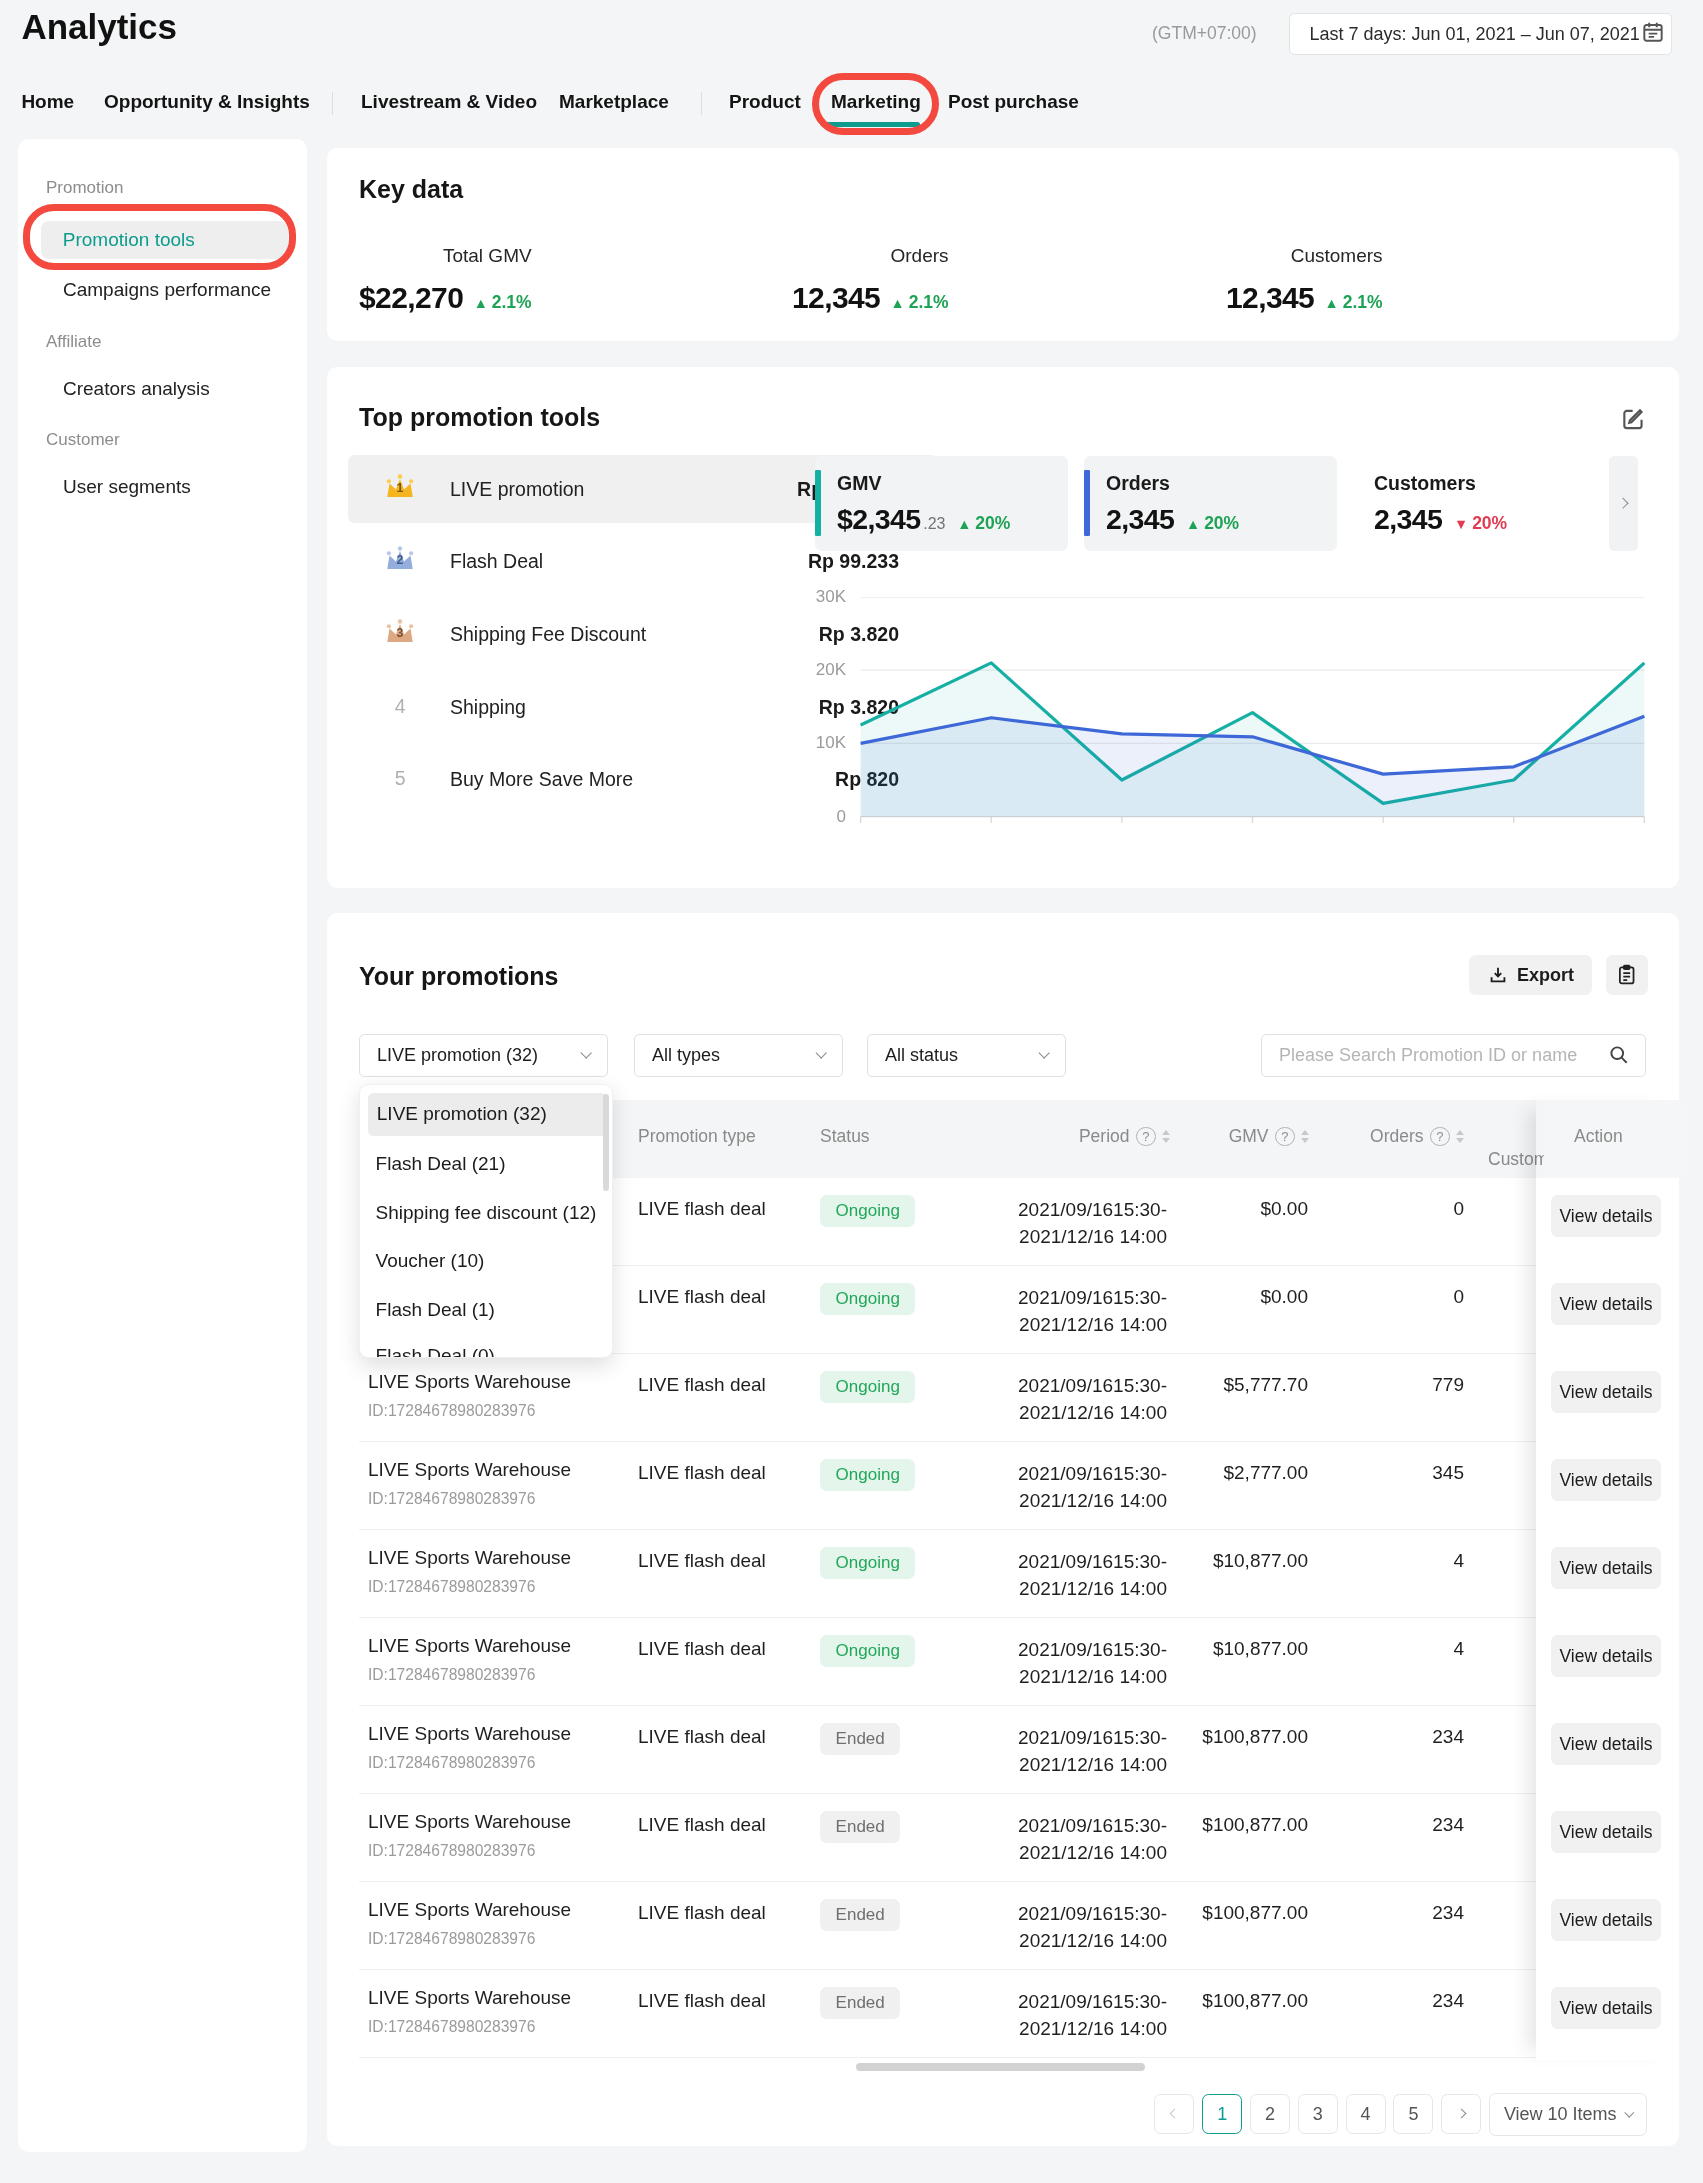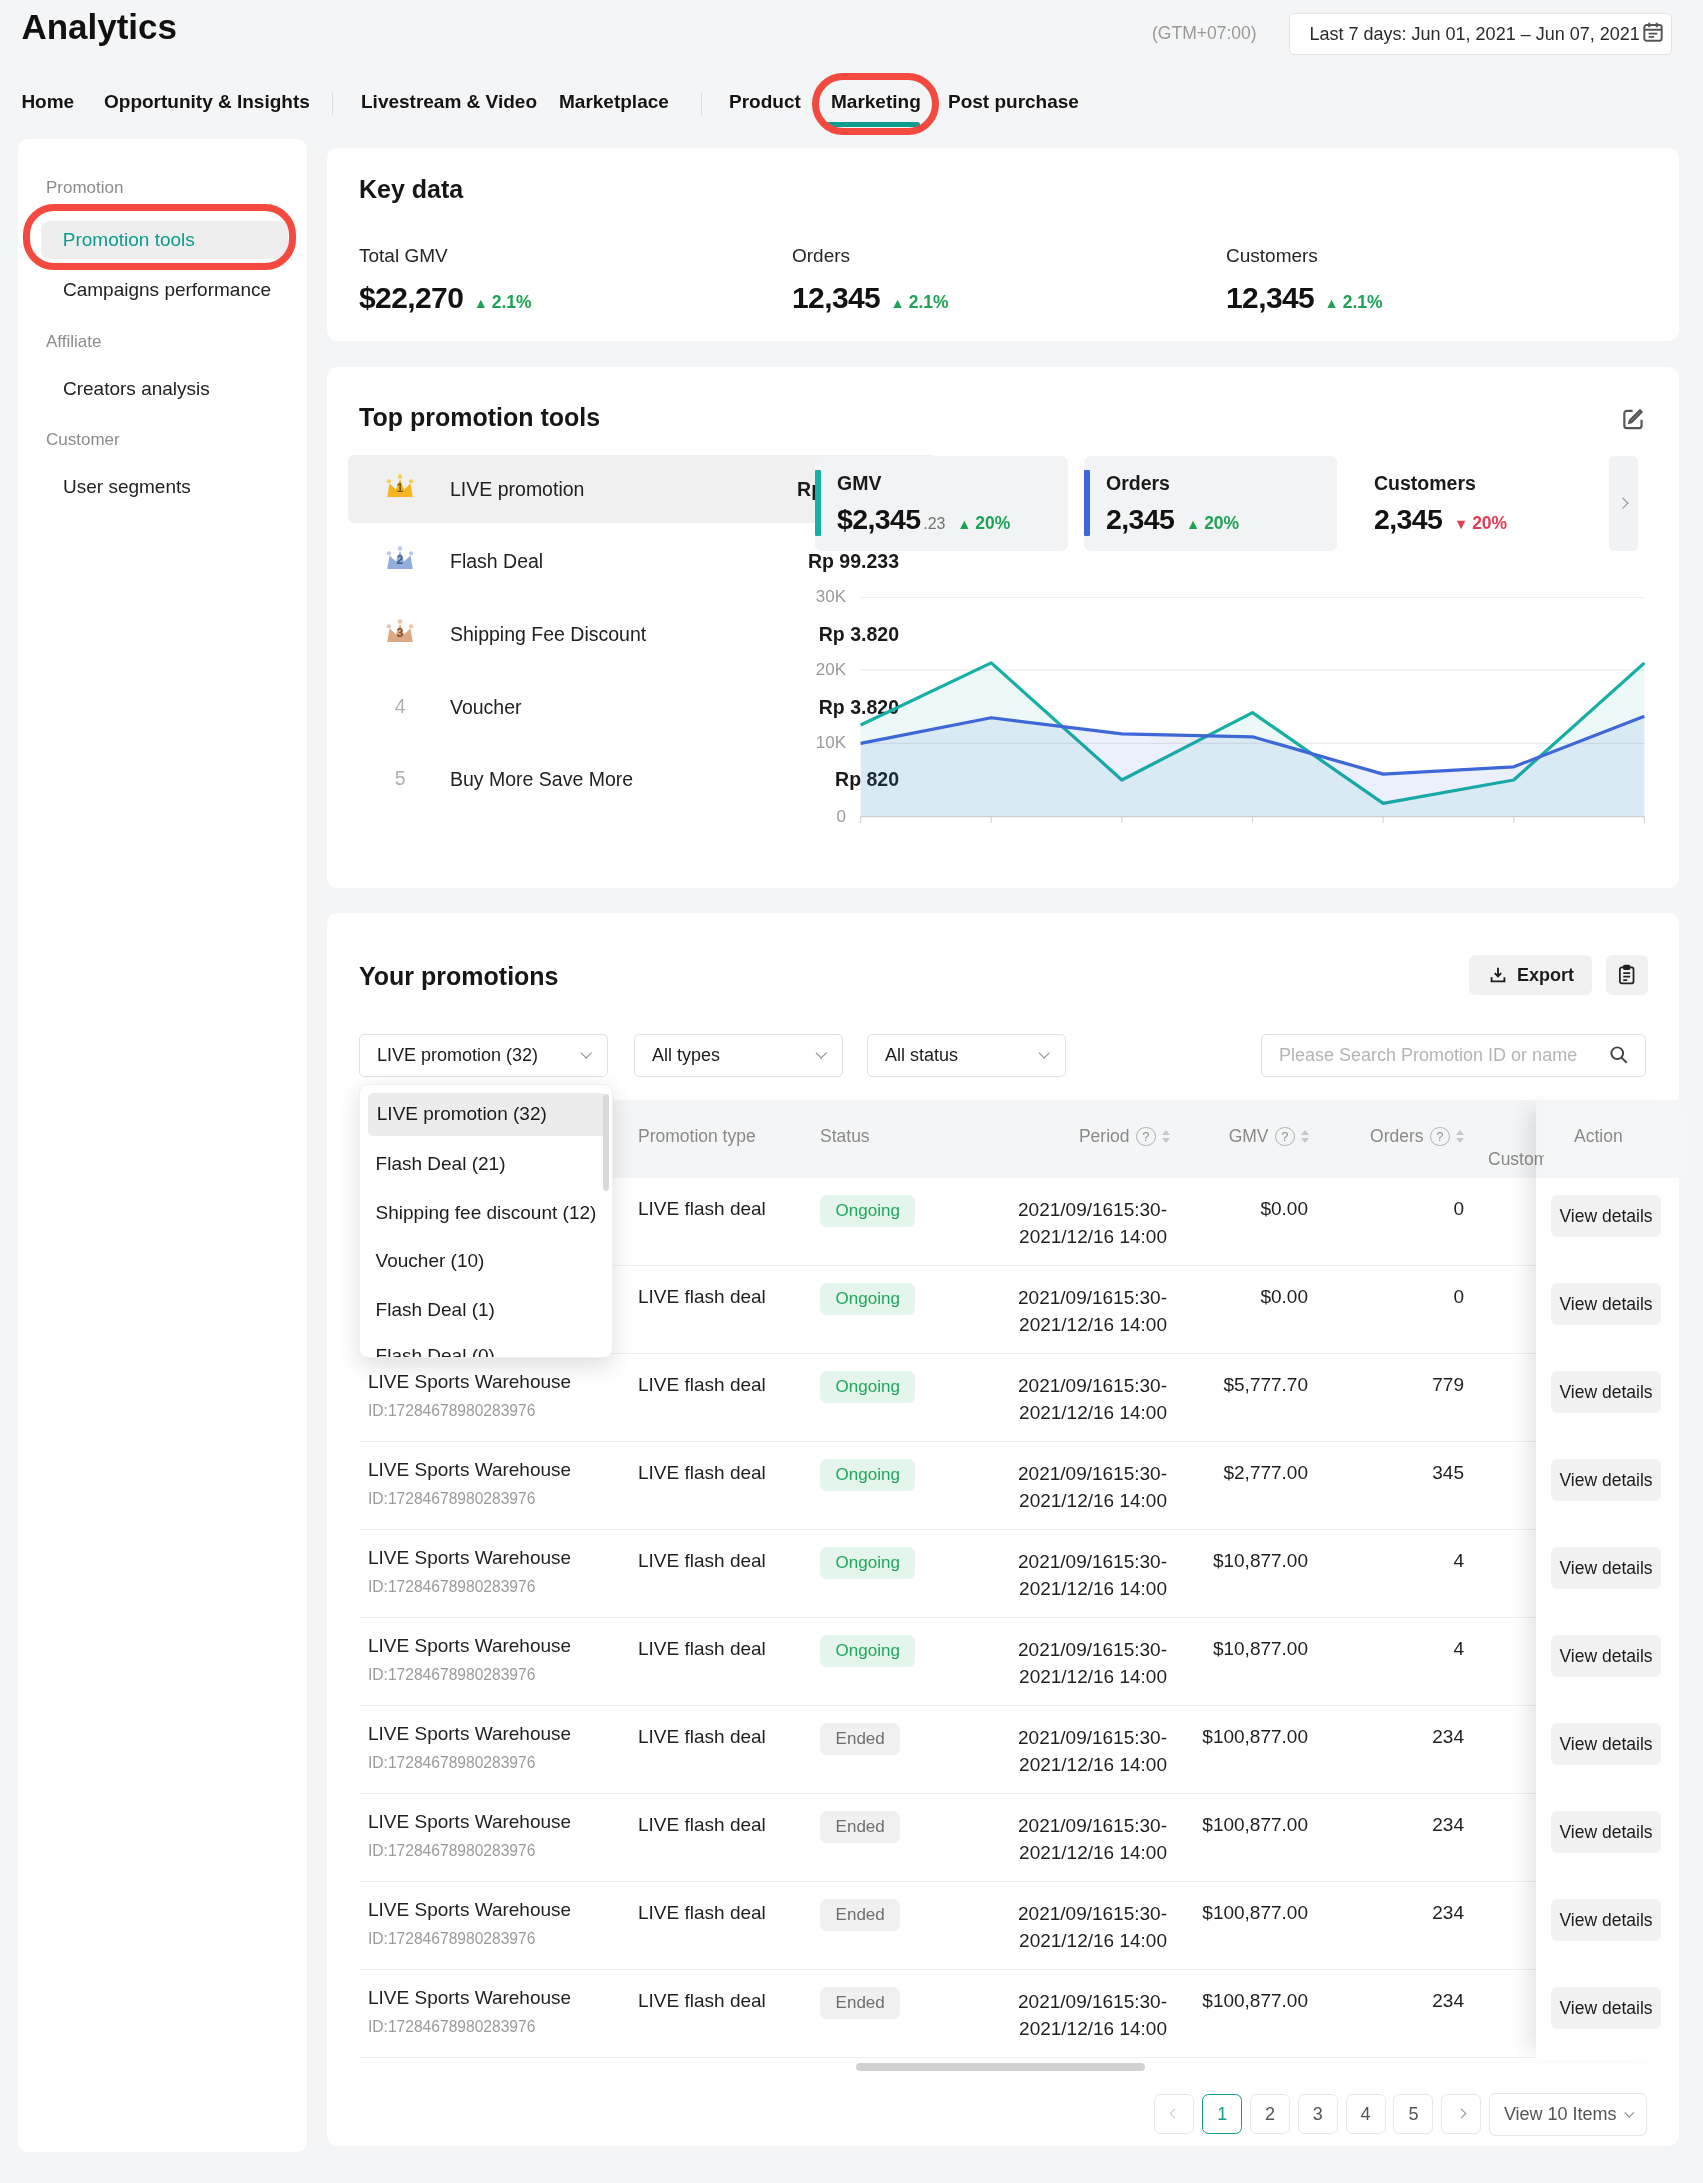--- a/index.html
+++ b/index.html
@@ -22,21 +22,21 @@
   .active-underline { position:absolute; left:825px; top:122px; width:95px; height:4.5px; background:#0E9C8F; border-radius:2.6px; }
 
   
   .annotation { position:absolute; border:7.1px solid #F4493F; border-radius:31px; z-index:60; pointer-events:none; }
   .annotation.marketing { left:812px; top:73px; width:127px; height:62px; }
   .annotation.promo-tools { left:23.4px; top:204px; width:273px; height:66px; }
 
   
   .panel { position:absolute; background:#fff; border-radius:10.4px; }
   .side-panel { left:18px; top:139px; width:289px; height:2013px; }
-  .keydata-panel { left:327px; top:148px; width:1352px; height:193px; }
+  .keydata-panel { left:327px; top:148px; width:1352px; height:193px;text-align:right; }
   .tools-panel { left:327px; top:367px; width:1352px; height:521px; }
   .promos-panel { left:327px; top:913px; width:1352px; height:1233px; }
   .panel-title { position:absolute; left:32px; font-size:25px; font-weight:700; color:#161616; }
 
   
   .side-section-label { position:absolute; left:28px; font-size:17px; color:#8c8c8c; }
   .side-item { position:absolute; left:45px; font-size:19px; color:#222; cursor:pointer; white-space:nowrap; }
   .side-active-pill { position:absolute; left:23.4px; top:82px; width:247px; height:38px; background:#eeeeee; border-radius:8px;
     display:flex; align-items:center; padding-left:21.4px; cursor:pointer; }
   .side-active-pill span { font-size:19px; color:#0C9C8D; font-weight:500; }
@@ -271,21 +271,21 @@
         </svg>
         <span class="rank-num-in" style="color:#7d4f2c">3</span>
       </span>
       <span class="tool-label">Shipping Fee Discount</span>
       <span class="tool-value">Rp 3.820</span>
     </div>
     <div class="tool-item" style="top:306px">
       <span class="rank-slot">
           <span class="rank-plain">4</span>
         </span>
-      <span class="tool-label">Voucher</span>
+      <span class="tool-label">Shipping</span>
       <span class="tool-value">Rp 3.820</span>
     </div>
     <div class="tool-item" style="top:378px">
       <span class="rank-slot">
           <span class="rank-plain">5</span>
         </span>
       <span class="tool-label">Buy More Save More</span>
       <span class="tool-value">Rp 820</span>
     </div>
 

